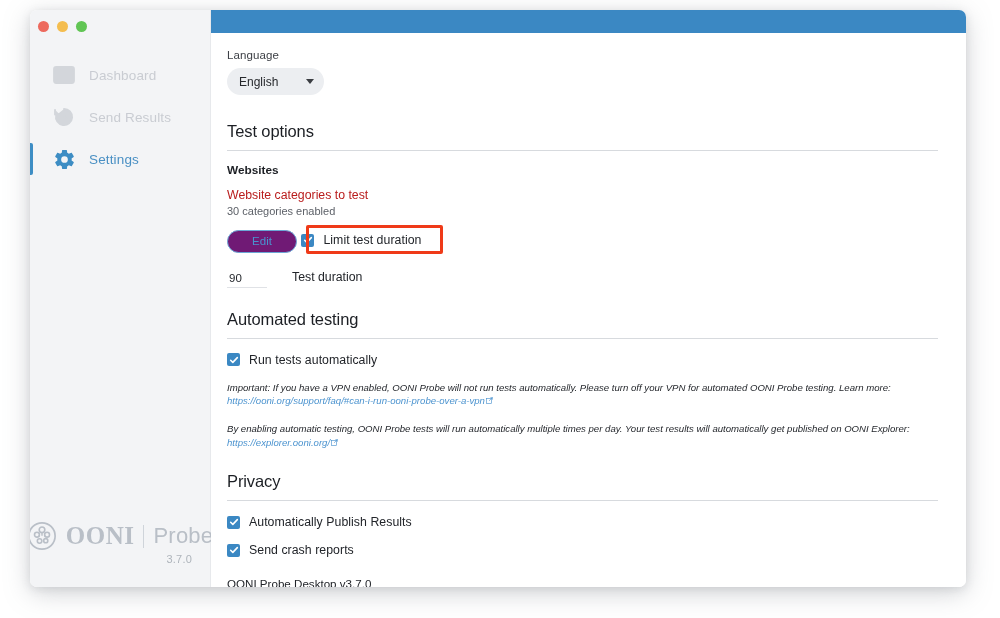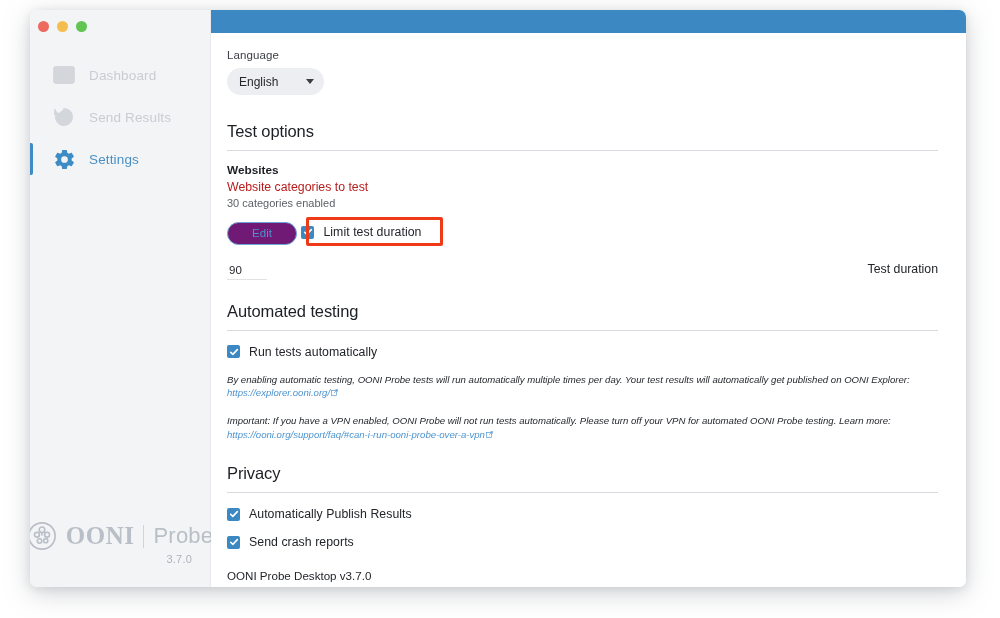--- a/index.html
+++ b/index.html
@@ -208,21 +208,21 @@
     height: 1px;
     background: #d7dade;
     margin-top: 9px;
     margin-bottom: 12px;
   }
 
   .sub-head {
     font-size: 11.8px;
     font-weight: 700;
     color: #1c1f24;
-    margin-bottom: 3px;
+    margin-bottom: 11px;
   }
   .body-text {
     font-size: 12.3px;
     color: #b91c1c;
     margin-bottom: 3px;
   }
   .muted-text {
     font-size: 11px;
     color: #5d6168;
   }
@@ -278,21 +278,20 @@
     pointer-events: none;
   }
   .hl-wrap { position: relative; display: inline-block; }
 
   
   .duration-row {
     display: flex;
     align-items: flex-end;
     gap: 25px;
     margin-top: 17px;
-    justify-content: space-between;
   }
   .duration-input {
     width: 40px;
     border: none;
     border-bottom: 1px solid #e0e2e6;
     background: transparent;
     font-family: "Liberation Sans", sans-serif;
     font-size: 11.5px;
     color: #25282d;
     padding: 0 0 3px 2px;
@@ -455,30 +454,30 @@
           <label class="check-row mt-14">
             <span class="cb">
               <svg width="10" height="10" viewBox="0 0 12 12">
                   <path d="M2 6.3l2.6 2.6L10 3.2" stroke="#ffffff" stroke-width="1.9" fill="none" stroke-linecap="round" stroke-linejoin="round"></path>
                 </svg>
             </span>
             <span class="check-label">Run tests automatically</span>
           </label>
 
           <div class="note">
-            <span>By enabling automatic testing, OONI Probe tests will run automatically multiple times per day. Your test results will automatically get published on OONI Explorer:</span><br>
-            <a class="note-link" href="#">https://explorer.ooni.org/</a><svg class="ext-icon" viewBox="0 0 12 12">
+            <span>Important: If you have a VPN enabled, OONI Probe will not run tests automatically. Please turn off your VPN for automated OONI Probe testing. Learn more:</span><br>
+            <a class="note-link" href="#">https://ooni.org/support/faq/#can-i-run-ooni-probe-over-a-vpn</a><svg class="ext-icon" viewBox="0 0 12 12">
                 <rect x="0.8" y="2.6" width="8.6" height="8.6" fill="none" stroke="#4b93cf" stroke-width="1.1"></rect>
                 <path d="M5.2 6.6L11 1M7.6 1h3.6v3.6" stroke="#4b93cf" stroke-width="1.1" fill="none"></path>
               </svg>
           </div>
 
           <div class="note">
-            <span>Important: If you have a VPN enabled, OONI Probe will not run tests automatically. Please turn off your VPN for automated OONI Probe testing. Learn more:</span><br>
-            <a class="note-link" href="#">https://ooni.org/support/faq/#can-i-run-ooni-probe-over-a-vpn</a><svg class="ext-icon" viewBox="0 0 12 12">
+            <span>By enabling automatic testing, OONI Probe tests will run automatically multiple times per day. Your test results will automatically get published on OONI Explorer:</span><br>
+            <a class="note-link" href="#">https://explorer.ooni.org/</a><svg class="ext-icon" viewBox="0 0 12 12">
                 <rect x="0.8" y="2.6" width="8.6" height="8.6" fill="none" stroke="#4b93cf" stroke-width="1.1"></rect>
                 <path d="M5.2 6.6L11 1M7.6 1h3.6v3.6" stroke="#4b93cf" stroke-width="1.1" fill="none"></path>
               </svg>
           </div>
         </div>
 
         
         <div class="mt-spacer-md">
           <div class="section-title">Privacy</div>
           <div class="section-rule"></div>

